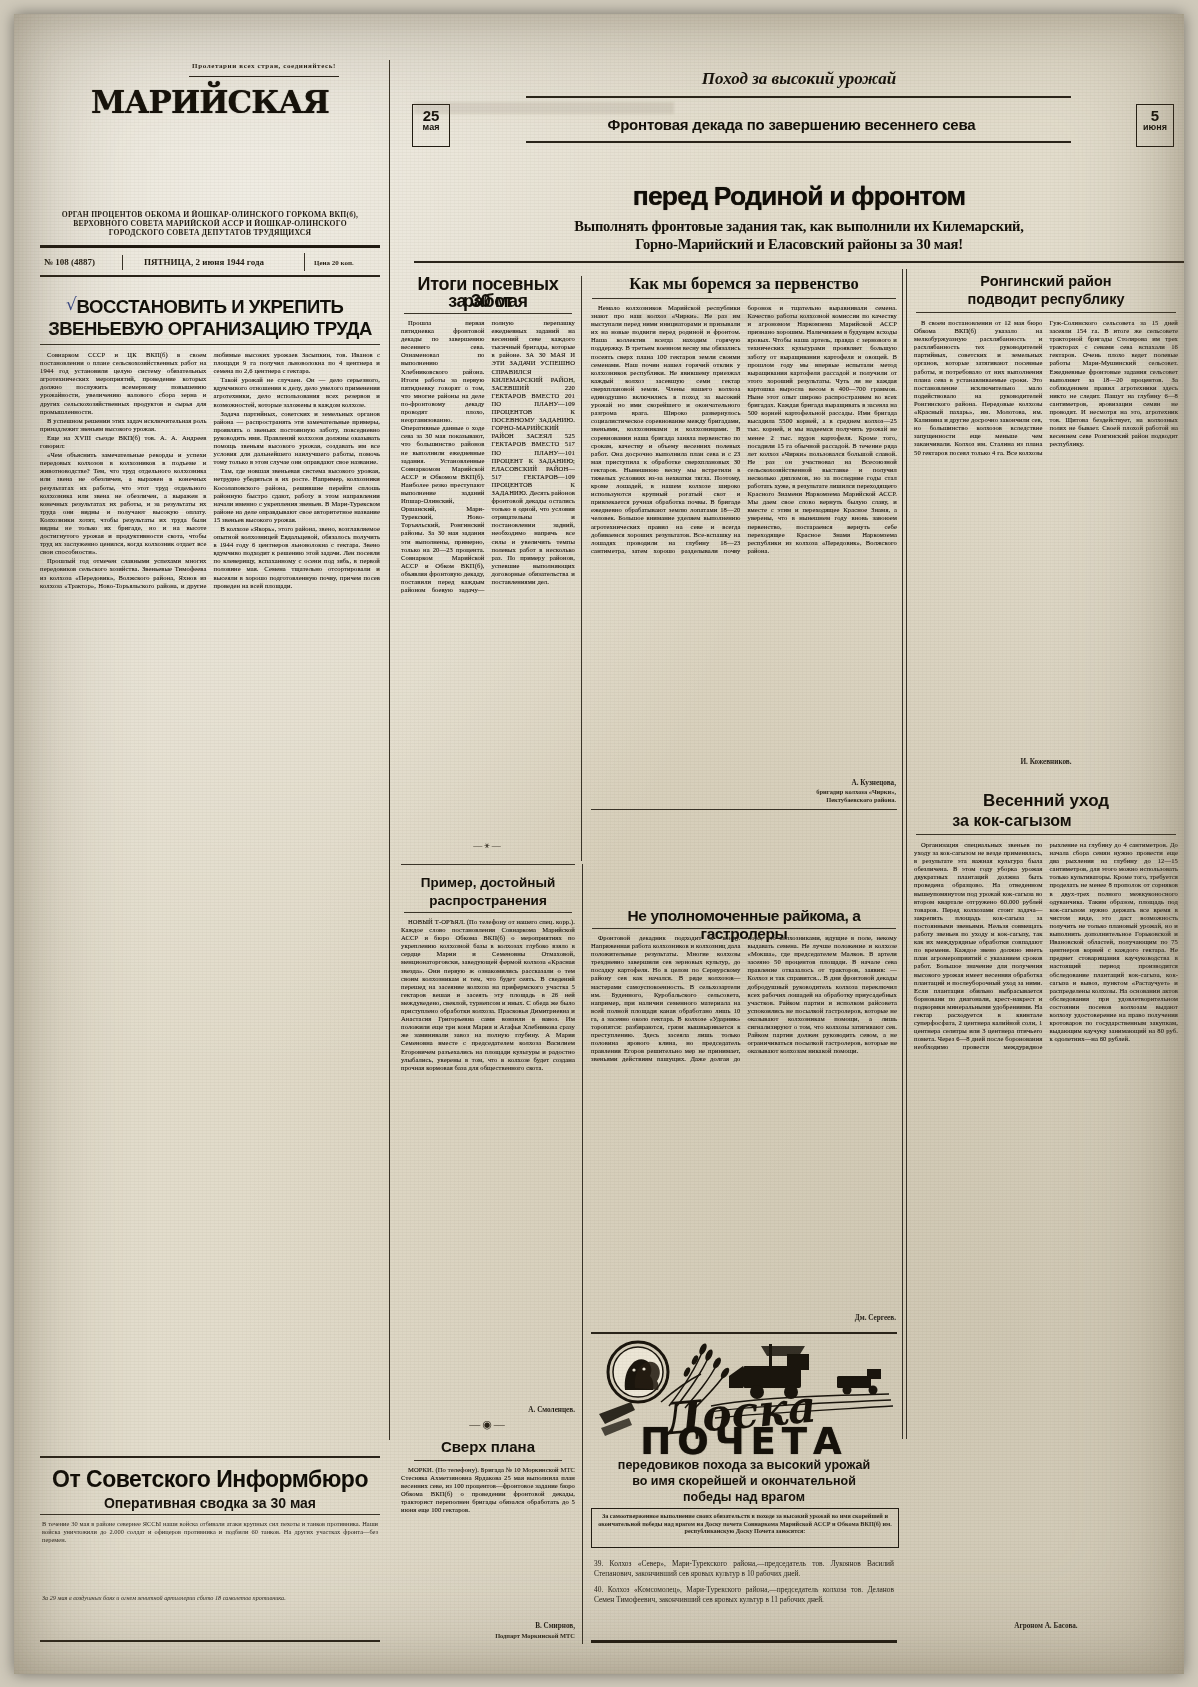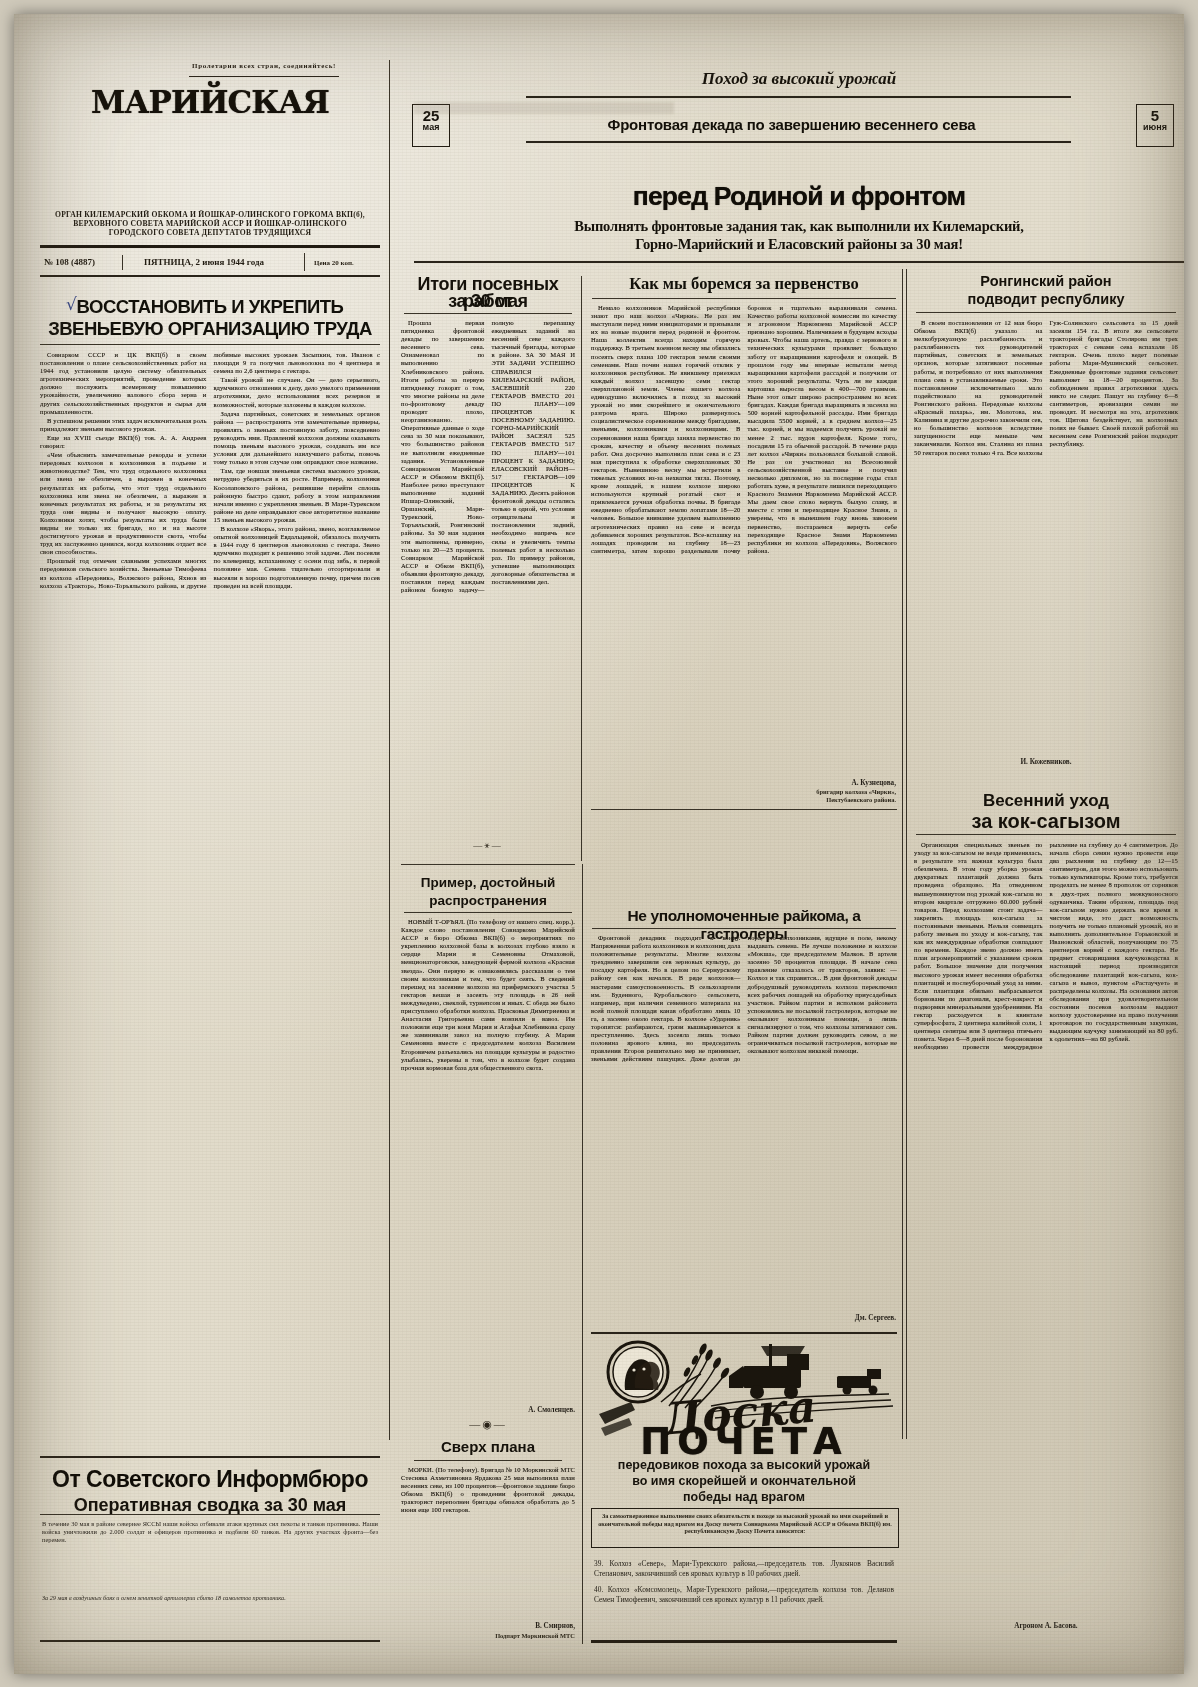--- a/index.html
+++ b/index.html
@@ -151,21 +151,21 @@
 <body>
 
 <div id="paper">
 <div class="content">
 
   <div class="blk" style="left:175px; top:48px; width:150px;" id="mast-slogan">Пролетарии всех стран, соединяйтесь!</div>
   <div class="blk rule" style="left:175px; top:62px; width:150px; height:1.2px;"></div>
 
   <div class="blk" style="left:26px; top:73px; width:340px; text-align:center;" id="mast-line1">МАРИЙСКАЯ</div>
 
-  <div class="blk mast-sub" style="left:26px; top:196px; width:340px;">ОРГАН КИЛЕМАРСКИЙ ОБКОМА И ЙОШКАР-ОЛИНСКОГО ГОРКОМА ВКП(б),</div>
+  <div class="blk mast-sub" style="left:26px; top:196px; width:340px;">ОРГАН ПРОЦЕНТОВ ОБКОМА И ЙОШКАР-ОЛИНСКОГО ГОРКОМА ВКП(б),</div>
   <div class="blk mast-sub" style="left:26px; top:205px; width:340px;">ВЕРХОВНОГО СОВЕТА МАРИЙСКОЙ АССР И ЙОШКАР-ОЛИНСКОГО</div>
   <div class="blk mast-sub" style="left:26px; top:214px; width:340px;">ГОРОДСКОГО СОВЕТА ДЕПУТАТОВ ТРУДЯЩИХСЯ</div>
 
   <div class="blk rule-thick" style="left:26px; top:231px; width:340px;"></div>
 
   <div class="blk dateline" style="left:30px; top:243px;">№ 108 (4887)</div>
   <div class="blk" style="left:108px; top:241px; width:1px; height:15px; background:#3a3428;"></div>
   <div class="blk dateline" style="left:130px; top:243px;">ПЯТНИЦА, 2 июня 1944 года</div>
   <div class="blk" style="left:290px; top:239px; width:1.2px; height:18px; background:#3a3428;"></div>
   <div class="blk dateline-sm" style="left:300px; top:245px;">Цена 20 коп.</div>
@@ -242,21 +242,21 @@
   <div class="blk h-col-sans" style="left:898px; top:276px; width:268px;">подводит республику</div>
   <div class="blk rule-thin" style="left:902px; top:298px; width:260px;"></div>
 
   <div class="blk body-txt cols2" id="rongin-body" style="left:900px; top:305px; width:264px; height:432px;">
         <p>В своем постановлении от 12 мая бюро Обкома ВКП(б) указало на мелкобуржуазную расхлябанность и расхлябанность тех руководителей партийных, советских и земельных органов, которые затягивают посевные работы, и потребовало от них выполнения плана сева в устанавливаемые сроки. Это постановление исключительно мало подействовало на руководителей Ронгинского района. Передовые колхозы «Красный пахарь», им. Молотова, им. Калинина и другие досрочно закончили сев, но большинство колхозов вследствие запущенности еще меньше чем заканчивали. Колхоз им. Сталина из плана 50 гектаров посеял только 4 га. Все колхозы Гуж-Солинского сельсовета за 15 дней засеяли 154 га. В итоге же сельсовете тракторной бригады Столярова им трех тракторах с севами сева вспахали 16 гектаров. Очень плохо ведет полевые работы Мари-Мушинский сельсовет. Ежедневные фронтовые задания сельсовет выполняет за 18—20 процентов. За соблюдением правил агротехники здесь никто не следит. Пашут на глубину 6—8 сантиметров, яровизации семян не проводят. И несмотря на это, агротехник тов. Щитова бездействует, на колхозных полях не бывает. Своей плохой работой на весеннем севе Ронгинский район подводит республику.</p>
       </div>
 
   <div class="blk sig-c" style="left:900px; top:744px; width:264px; text-align:center;">И. Кожевников.</div>
 
   <div class="blk h-col-sans" style="left:898px; top:778px; width:268px; font-size:17px;">Весенний уход</div>
-  <div class="blk h-col-sans" style="left:898px; top:798px; width:268px; font-size:20px;">за кок-сагызом</div>
+  <div class="blk h-col-sans" style="left:864px; top:798px; width:268px; font-size:16px;">за кок-сагызом</div>
   <div class="blk rule-thin" style="left:902px; top:820px; width:260px;"></div>
 
   <div class="blk body-txt cols2" id="koksagyz-body" style="left:900px; top:827px; width:264px; height:770px;">
         <p>Организация специальных звеньев по уходу за кок-сагызом не везде применялась, в результате эта важная культура была обезличена. В этом году уборка урожая двукратных плантаций должна быть проведена образцово. На отведенном вышеупомянутом под урожай кок-сагыза во втором квартале отгружено 60.000 рублей товаров. Перед колхозами стоит задача—закрепить площадь кок-сагыза за постоянными звеньями. Нельзя совмещать работу звеньев по уходу и кок-сагызу, так как их междурядные обработки совпадают по времени. Каждое звено должно иметь план агромероприятий с указанием сроков работ. Большое значение для получения высокого урожая имеет весенняя обработка плантаций и послеуборочный уход за ними. Если плантация обильно выбрасывается борновани по диагонали, крест-накрест и подкормки минеральными удобрениями. На гектар расходуется в квинтале суперфосфата, 2 центнера калийной соли, 1 центнера селитры или 3 центнера птичьего помета. Через 6—8 дней после боронования необходимо провести междурядное рыхление на глубину до 4 сантиметров. До начала сбора семян нужно провести еще два рыхления на глубину до 12—15 сантиметров, для этого можно использовать только культиваторы. Кроме того, требуется проделать не менее 8 прополок от сорняков в двух-трех полного межкуконосного одуванчика. Таким образом, площадь под кок-сагызом нужно держать все время в чистом виде, это даст возможность получить не только плановый урожай, но и выполнить дополнительное Горьковской и Ивановской областей, получающим по 75 центнеров корней с каждого гектара. Не предмет стоварищания каучуководства в настоящий период производится обследование плантаций кок-сагыза, кок-сагыза и вывоз, пунктом «Растаучует» и распределены колхозы. На основании актов обследования при удовлетворительном состоянии посевов колхозам выдают колхозу удостоверение на право получения кротоваров по государственным закупкам, выдающим каучуку занимающий на 80 руб. к одолетних—на 60 рублей.</p>
       </div>
 
   <div class="blk sig" style="left:900px; top:1608px; width:264px;text-align:center;">Агроном А. Басова.</div>
 
   <div class="blk rule-thin" style="left:577px; top:795px; width:306px;"></div>
 
@@ -375,21 +375,21 @@
       </div>
 
   <div class="blk rule-thick" style="left:577px; top:1626px; width:306px; height:2.6px;"></div>
 
   <div class="blk rule" style="left:26px; top:1442px; width:340px; height:2px;"></div>
 
   <div class="blk" style="left:26px; top:1452px; width:340px; text-align:center;
               font-family:'Liberation Sans',sans-serif; font-weight:bold; font-size:23px;
               color:#100d07; letter-spacing:-.5px;">От Советского Информбюро</div>
   <div class="blk" style="left:26px; top:1481px; width:340px; text-align:center;
-              font-family:'Liberation Sans',sans-serif; font-weight:bold; font-size:18px;
+              font-family:'Liberation Sans',sans-serif; font-weight:bold; font-size:14px;
               color:#17130c;">Оперативная сводка за 30 мая</div>
 
   <div class="blk rule-thin" style="left:26px; top:1500px; width:340px;"></div>
 
   <div class="blk sovinf-body" style="left:28px; top:1506px; width:336px;">В течение 30 мая в районе севернее ЯССЫ наши войска отбивали атаки крупных сил пехоты и танков противника. Наши войска уничтожили до 2.000 солдат и офицеров противника и подбили 60 танков. На других участках фронта—без перемен.</div>
 
   <div class="blk sovinf-body ital" style="left:28px; top:1580px; width:336px; font-size:6.2px;">За 29 мая в воздушных боях и огнем зенитной артиллерии сбито 18 самолетов противника.</div>
 
   <div class="blk rule" style="left:26px; top:1626px; width:340px; height:2px;"></div>
 

